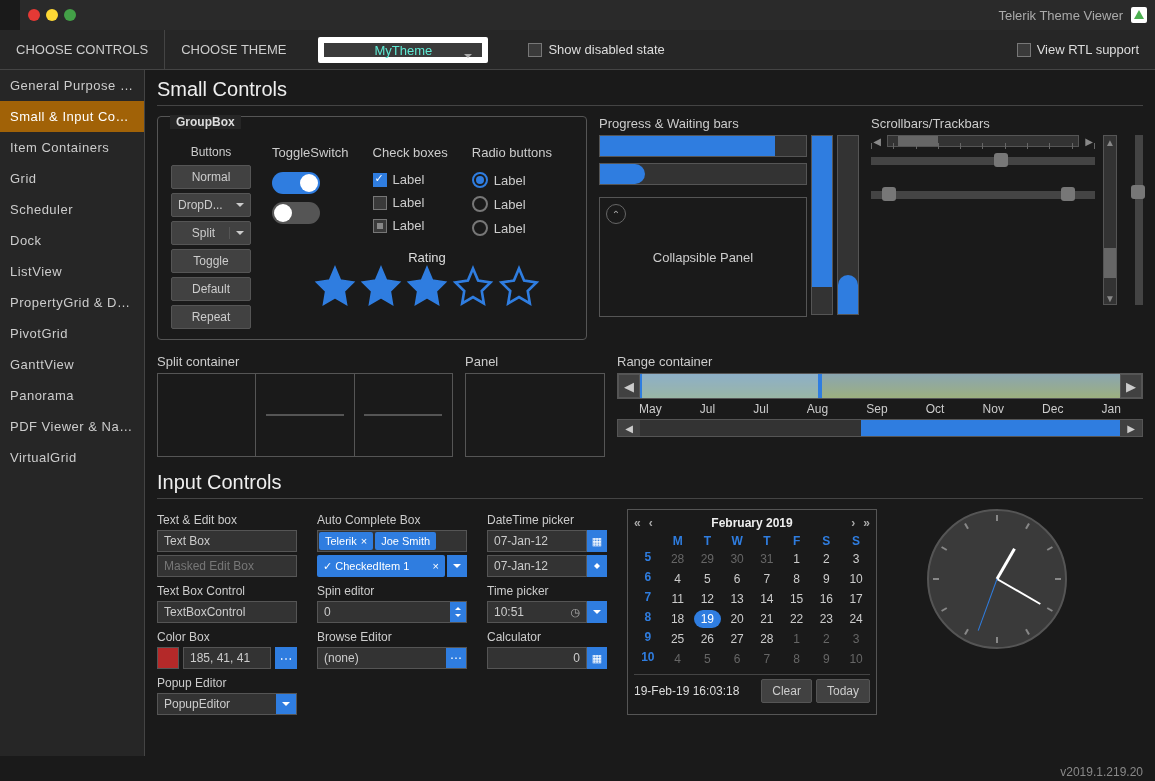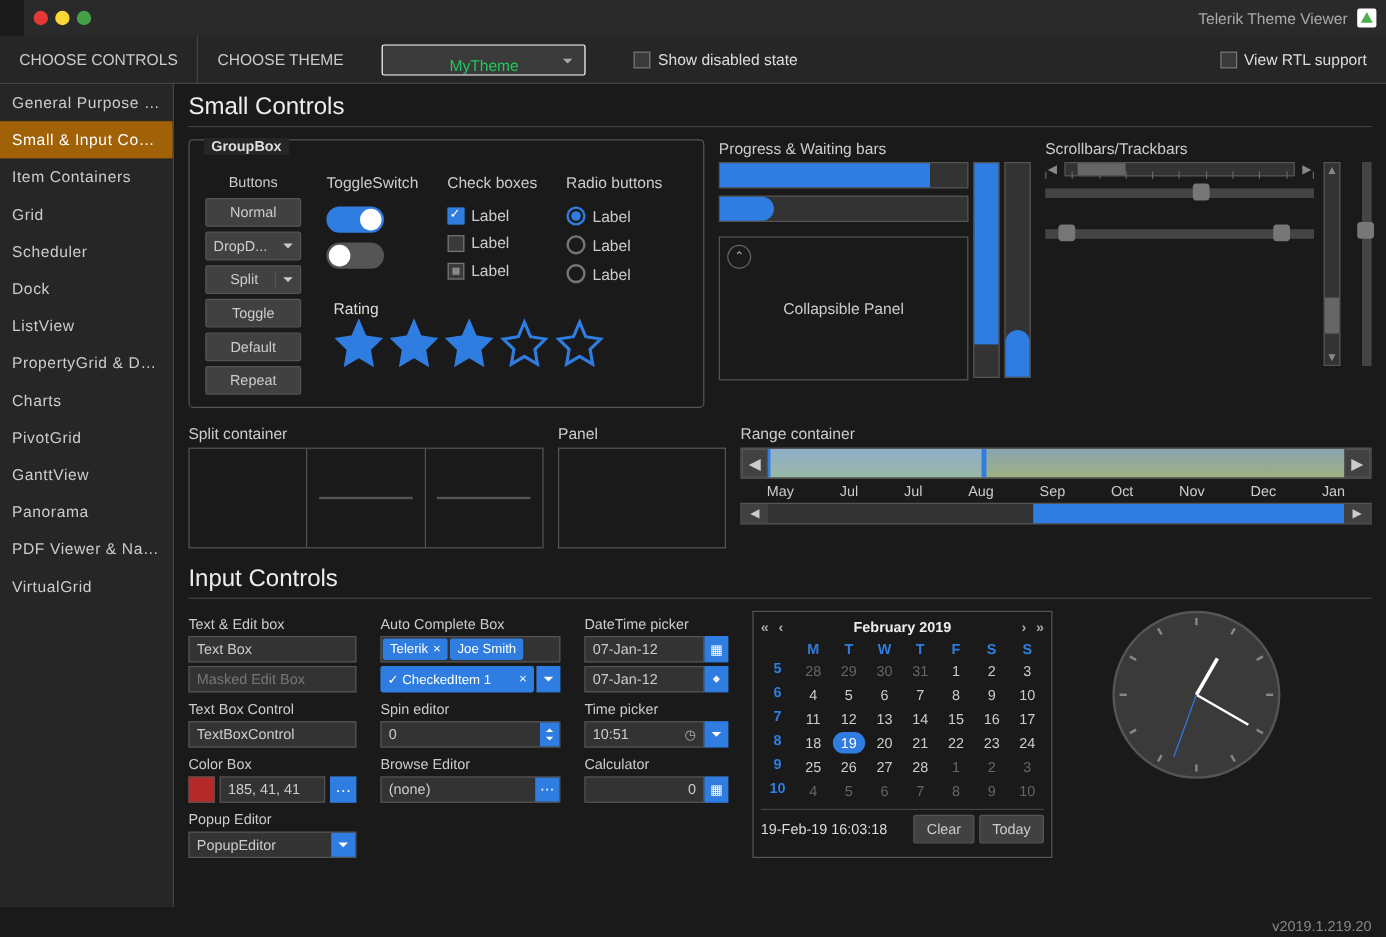--- a/index.html
+++ b/index.html
@@ -6,21 +6,21 @@
 body { background: #1a1a1a; color: #ddd; width: 1155px; height: 781px; overflow: hidden; font-size: 13px; }
 .titlebar { height: 30px; background: #2a2a2a; display: flex; align-items: center; padding: 0 8px; margin-left: 20px; }
 .traffic { display: flex; gap: 6px; }
 .dot { width: 12px; height: 12px; border-radius: 50%; }
 .dot.red { background: #e53935; } .dot.yellow { background: #fdd835; } .dot.green { background: #43a047; }
 .title-text { margin-left: auto; margin-right: 8px; color: #aaa; font-size: 13px; }
 .title-icon { width: 16px; height: 16px; background: #ffffff; display:flex; align-items:center; justify-content:center; border-radius:2px;}
 .title-icon svg{width:12px;height:12px}
 .toolbar { height: 40px; display: flex; align-items: center; border-bottom: 1px solid #444; background: #262626; }
 .toolbar .tab { padding: 0 16px; height: 100%; display: flex; align-items: center; font-size: 13px; color:#ccc; border-right:1px solid #444;}
-.theme-dd { margin-left: 16px; width:170px; height:26px; background:#3a3a3a; border:1px solid #ffffff; border-radius:2px; display:flex; align-items:flex-end; justify-content:center; color:#22c55e; position:relative; }
+.theme-dd { margin-left: 16px; width:170px; height:26px; background:#3a3a3a; border:6px solid #ffffff; border-radius:2px; display:flex; align-items:flex-start; justify-content:center; color:#5eead4; position:relative; }
 .theme-dd::after{content:""; position:absolute; right:10px; border:4px solid transparent; border-top-color:#aaa; top:11px;}
 .toolbar .chk { margin-left: 40px; display:flex; align-items:center; gap:6px; color:#ddd;}
 .chkbox { width:14px; height:14px; border:1px solid #777; background:#3a3a3a; }
 .chkbox.on { background:#2f7de0; border-color:#2f7de0; position:relative;}
 .chkbox.on::after{content:"✓"; color:#fff; font-size:11px; position:absolute; left:1px; top:-2px;}
 .toolbar .right { margin-left:auto; margin-right:16px; display:flex; align-items:center; gap:6px;}
 .main { display:flex; height: calc(100% - 95px); }
 .sidebar { width: 145px; background:#262626; border-right:1px solid #444; overflow:hidden;}
 .sidebar .item { padding: 8px 10px; color:#ccc; font-size:13px; white-space:nowrap; overflow:hidden; text-overflow:ellipsis; letter-spacing:0.5px;}
 .sidebar .item.sel { background:#a16207; color:#fff; }
@@ -124,21 +124,21 @@
 .clock .hand{position:absolute;left:50%;bottom:50%;transform-origin:bottom center;background:#fff;}
 .clock .hour{width:3px;height:35px;transform:translateX(-50%) rotate(30deg);}
 .clock .min{width:2px;height:50px;transform:translateX(-50%) rotate(120deg);}
 .clock .sec{width:1px;height:55px;background:#2f7de0;transform:translateX(-50%) rotate(200deg);}
 .clock .tick{position:absolute;width:2px;height:6px;background:#888;left:50%;top:4px;transform-origin:center 64px;}
 .footer{position:absolute;bottom:2px;right:12px;color:#888;font-size:12px;}
 .dt-row{display:flex;}
 .dt-row .inp{flex:1;}
 .dt-row .ic{width:20px;height:22px;background:#2f7de0;display:flex;align-items:center;justify-content:center;font-size:11px;color:#fff;}
 .lbl2{font-size:13px;color:#ccc;margin-bottom:4px;}
-.ratingwrap{display:flex;flex-direction:column;margin-left:6px;}
+.ratingwrap{display:flex;flex-direction:column;align-items:center;margin-left:6px;}
 .inp .clk{margin-left:auto;font-size:11px;color:#aaa;}
 </style>
 </head>
 <body>
 
 <div class="titlebar">
   <div class="traffic">
     <div class="dot red"></div>
     <div class="dot yellow"></div>
     <div class="dot green"></div>
@@ -171,21 +171,20 @@
 
   <div class="sidebar" id="sidebar">
       <div class="item">General Purpose C...</div>
       <div class="item sel">Small &amp; Input Contr...</div>
       <div class="item">Item Containers</div>
       <div class="item">Grid</div>
       <div class="item">Scheduler</div>
       <div class="item">Dock</div>
       <div class="item">ListView</div>
       <div class="item">PropertyGrid &amp; Dat...</div>
-      <div class="item">Charts</div>
       <div class="item">PivotGrid</div>
       <div class="item">GanttView</div>
       <div class="item">Panorama</div>
       <div class="item">PDF Viewer &amp; Navig...</div>
       <div class="item">VirtualGrid</div>
     </div>
 
   <div class="content">
     <h2 class="sect">Small Controls</h2>
 

